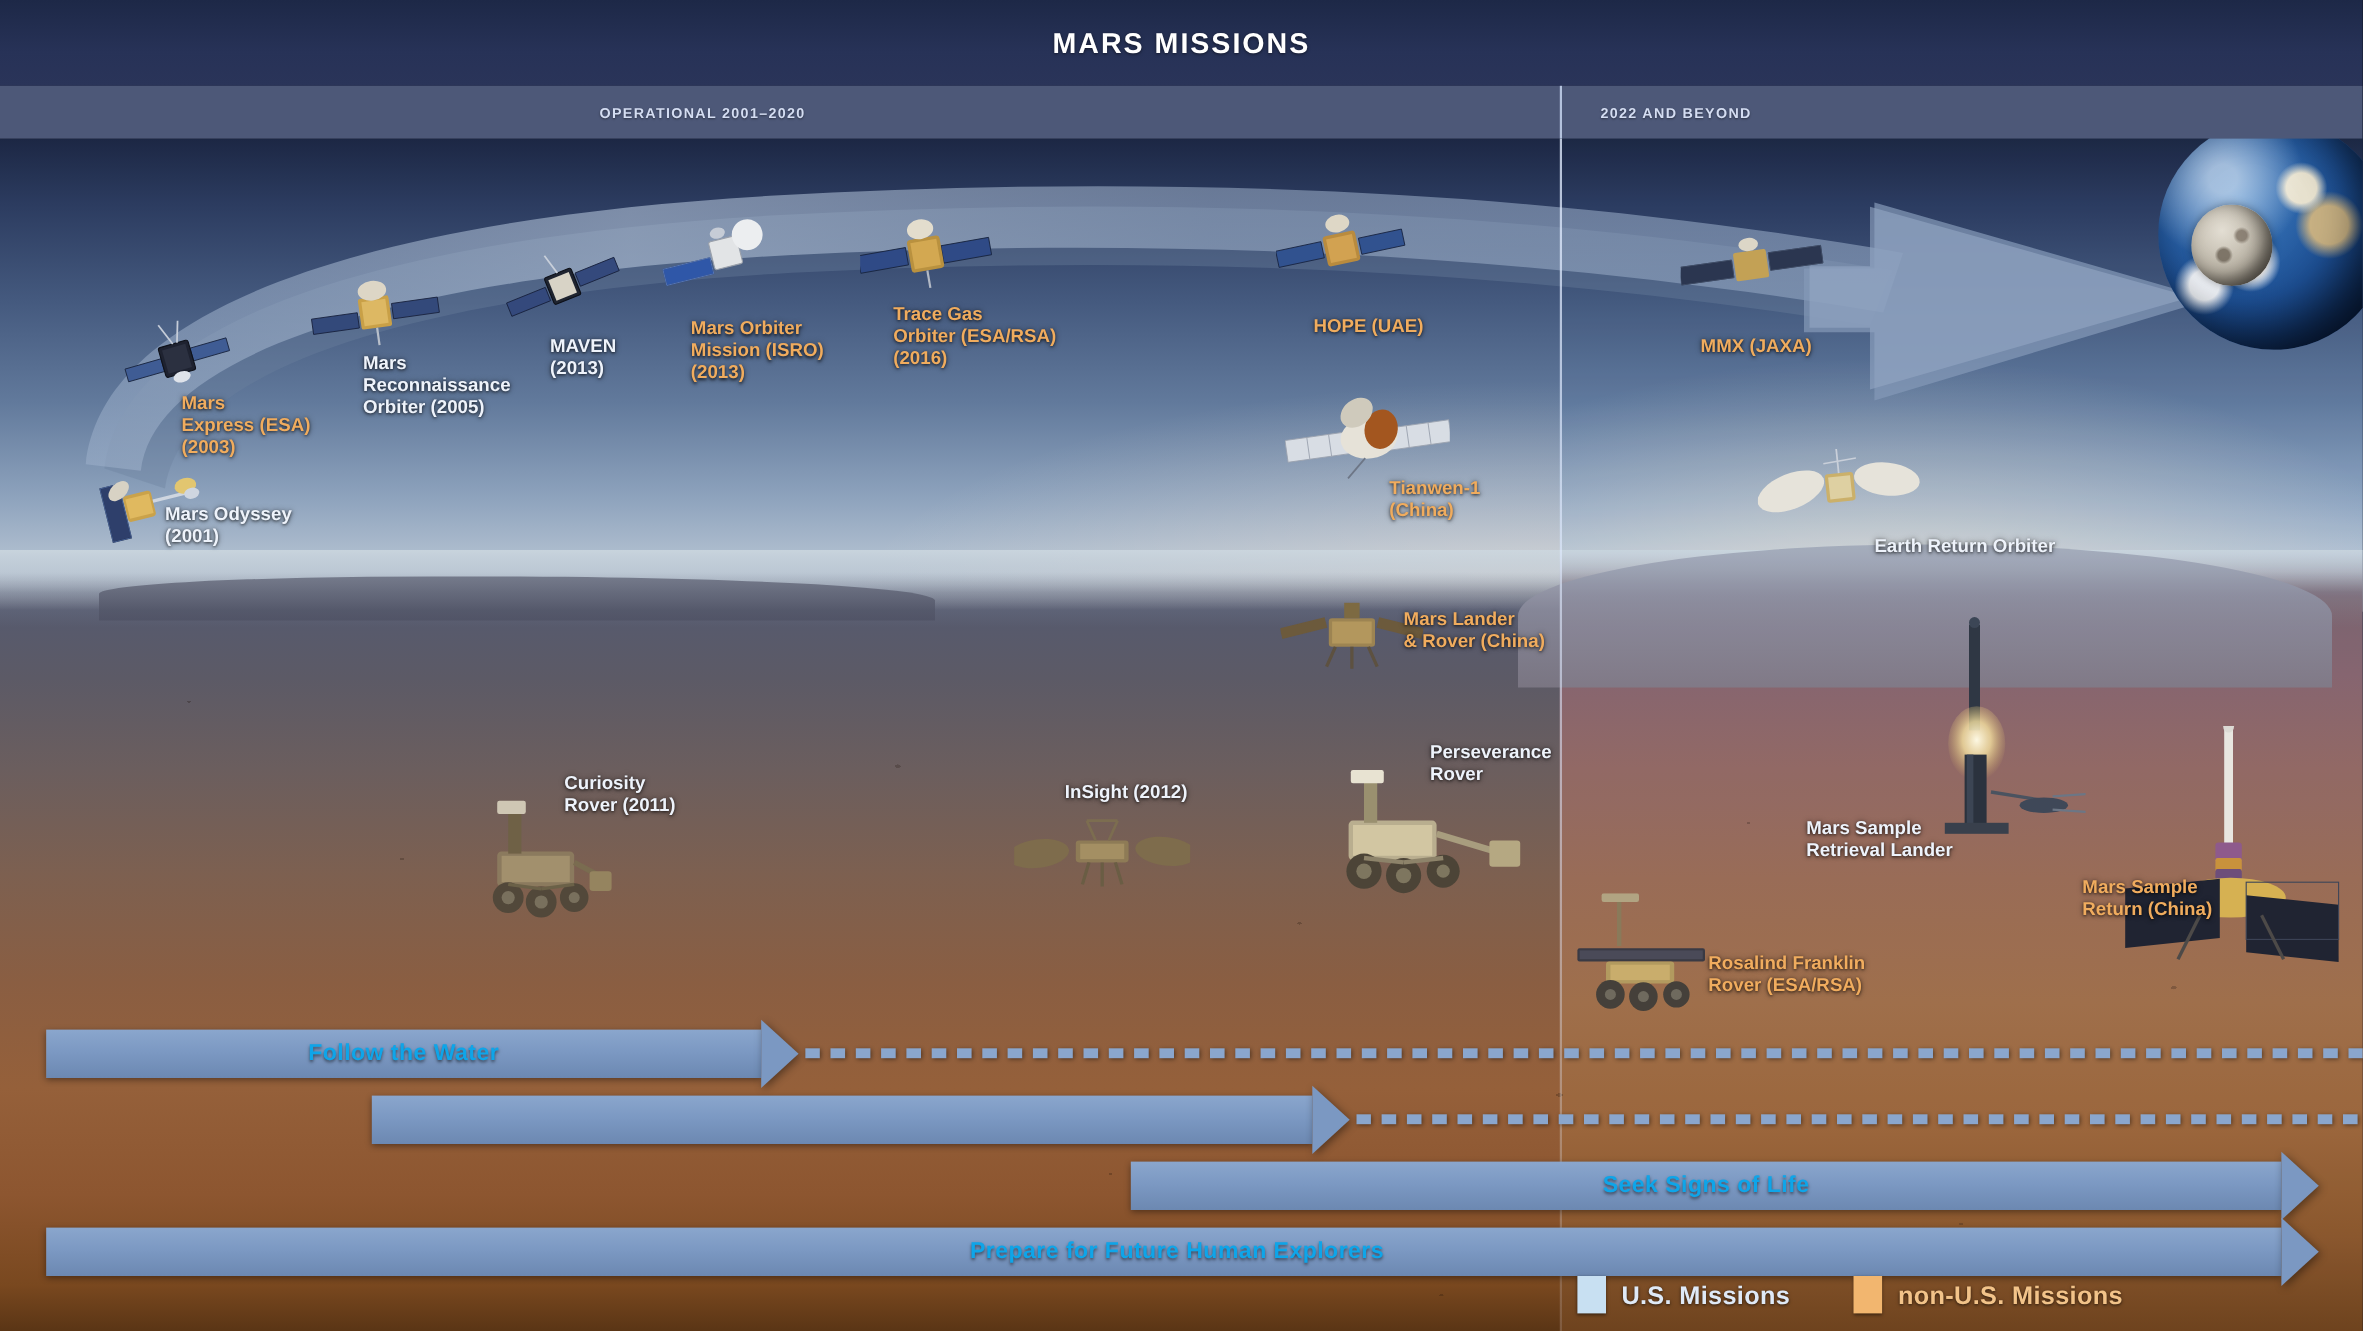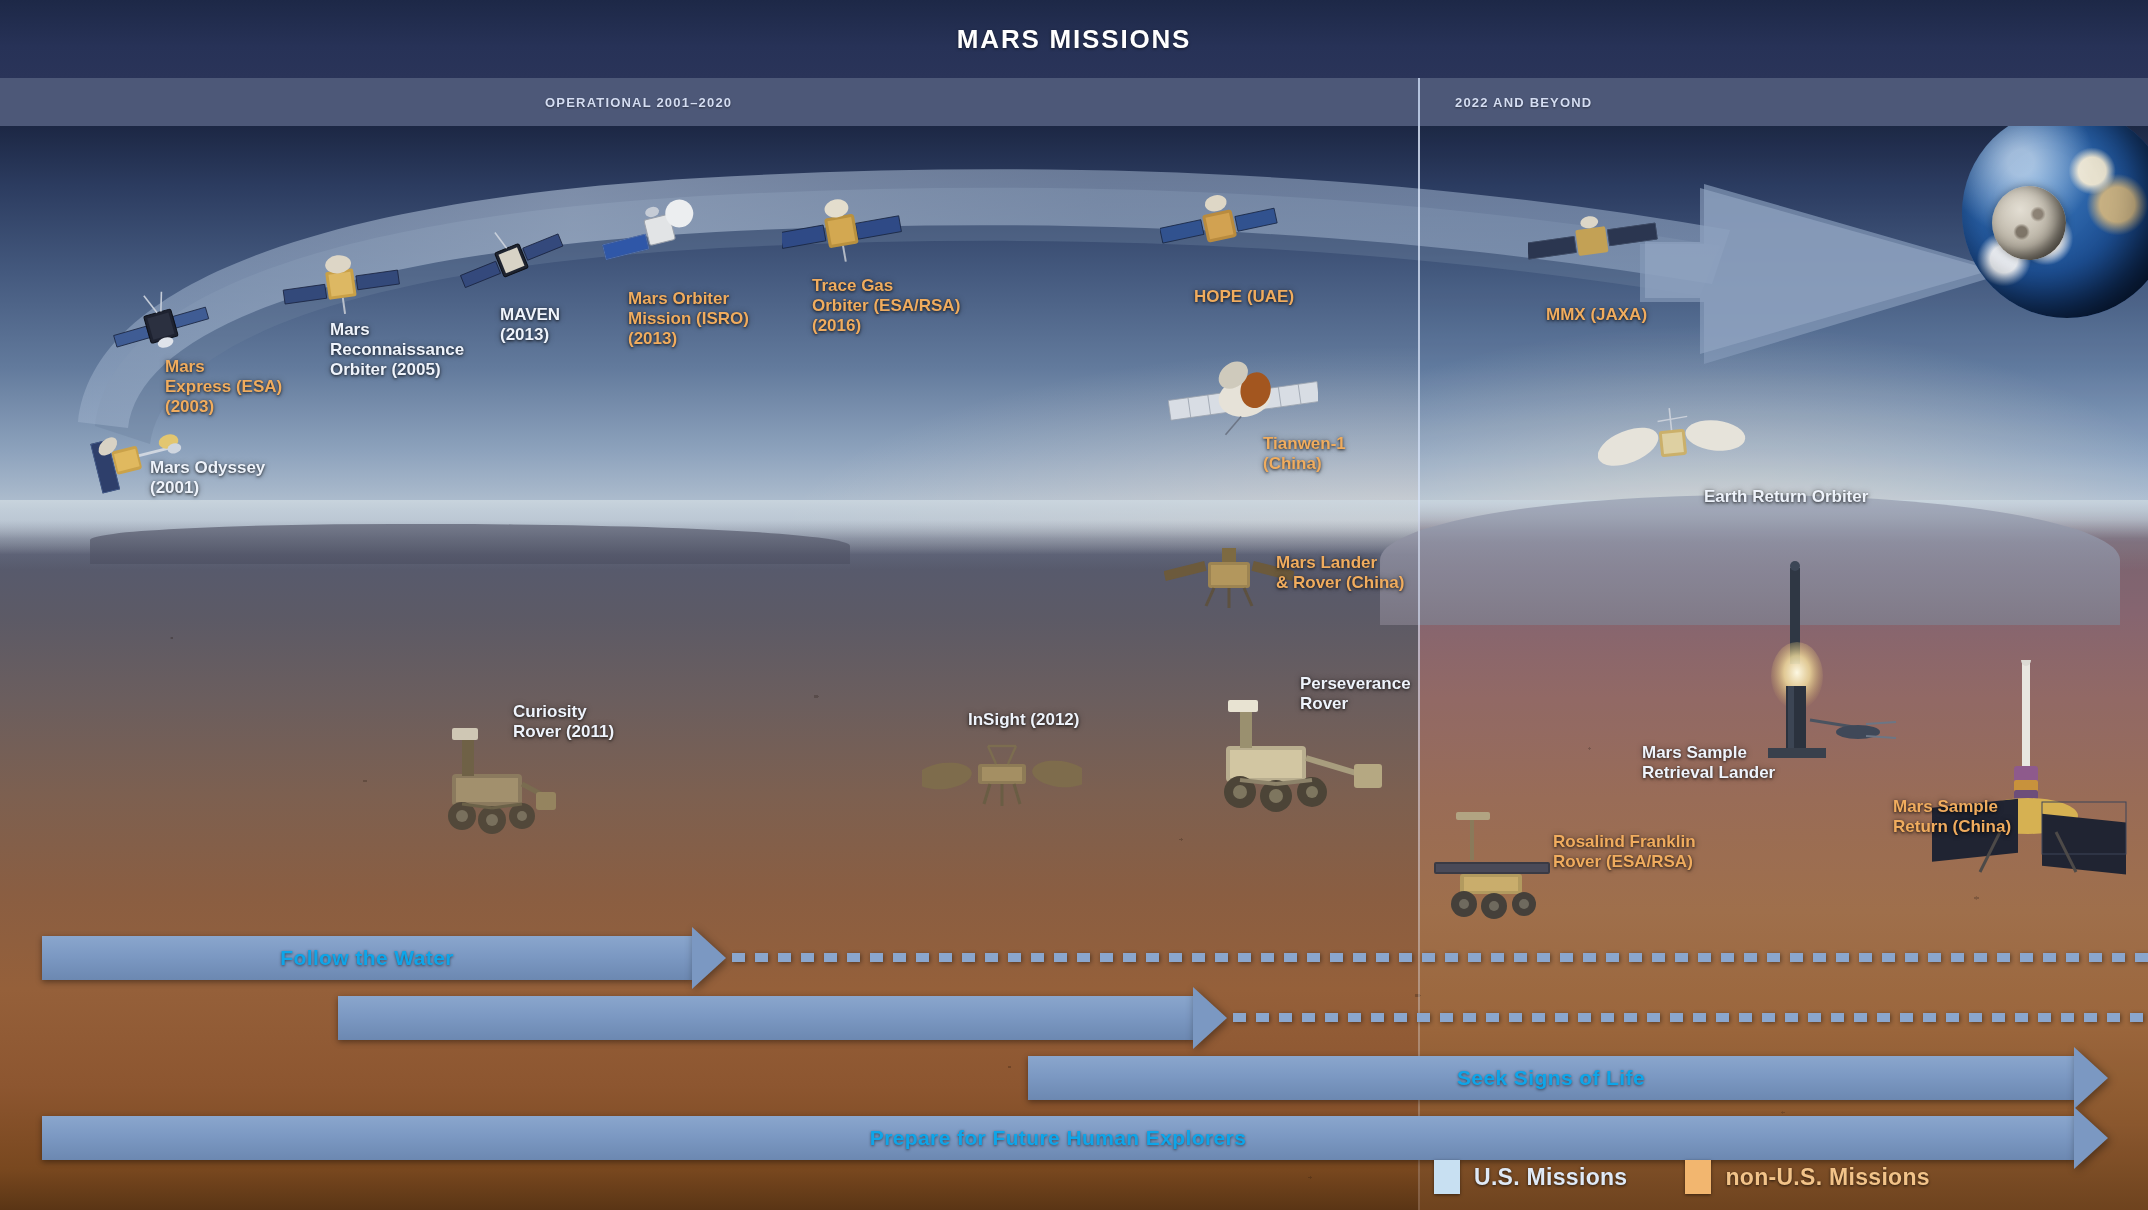--- a/index.html
+++ b/index.html
@@ -526,21 +526,21 @@
       <div class="lbl us" style="left: 1704px; top: 487px;">Earth Return Orbiter</div>
       <div class="lbl nonus" style="left: 1276px; top: 553px;">Mars Lander
 &amp; Rover (China)</div>
       <div class="lbl us" style="left: 513px; top: 702px;">Curiosity
 Rover (2011)</div>
       <div class="lbl us" style="left: 968px; top: 710px;">InSight (2012)</div>
       <div class="lbl us" style="left: 1300px; top: 674px;">Perseverance
 Rover</div>
       <div class="lbl us" style="left: 1642px; top: 743px;">Mars Sample
 Retrieval Lander</div>
-      <div class="lbl nonus" style="left: 1553px; top: 832px;">Rosalind Franklin
+      <div class="lbl nonus" style="left: 1553px; top: 866px;">Rosalind Franklin
 Rover (ESA/RSA)</div>
       <div class="lbl nonus" style="left: 1893px; top: 797px;">Mars Sample
 Return (China)</div>
     </div>
 
   <div id="goal-bars">
       <div class="goalbar" style="left: 42px; top: 936px; width: 2132px;">
         <div class="body" style="width: 650px;"></div>
         <div class="head" style="left: 650px;"></div>
         <div class="dots" style="left: 690px; width: 1448px;"></div>
@@ -552,21 +552,21 @@
         <div class="dots" style="left: 895px; width: 925px;"></div>
       </div>
       <div class="goalbar" style="left: 1028px; top: 1056px; width: 1080px;">
         <div class="body" style="width: 1046px;"></div>
         <div class="head" style="left: 1046px;"></div>
         <div class="txt" style="width: 1046px; border-radius: 22px;">Seek Signs of Life</div>
       </div>
       <div class="goalbar" style="left: 42px; top: 1116px; width: 2066px;">
         <div class="body" style="width: 2032px;"></div>
         <div class="head" style="left: 2032px;"></div>
-        <div class="txt" style="width: 2032px;">Prepare for Future Human Explorers</div>
+        <div class="txt" style="width: 2032px; margin-left: 12px;">Prepare for Future Human Explorers</div>
       </div>
     </div>
 
   <div class="legend" id="legend-root" style="left: 1434px; top: 1160px;">
       <div style="display: flex; align-items: center; gap: 14px; margin-right: 54px;">
         <span class="sw us" style="background: rgb(200, 224, 242);"></span>
         <span class="lt us">U.S. Missions</span>
       </div>
       <div style="display: flex; align-items: center; gap: 14px; margin-right: 0px;">
         <span class="sw nonus" style="background: rgb(242, 182, 111);"></span>

